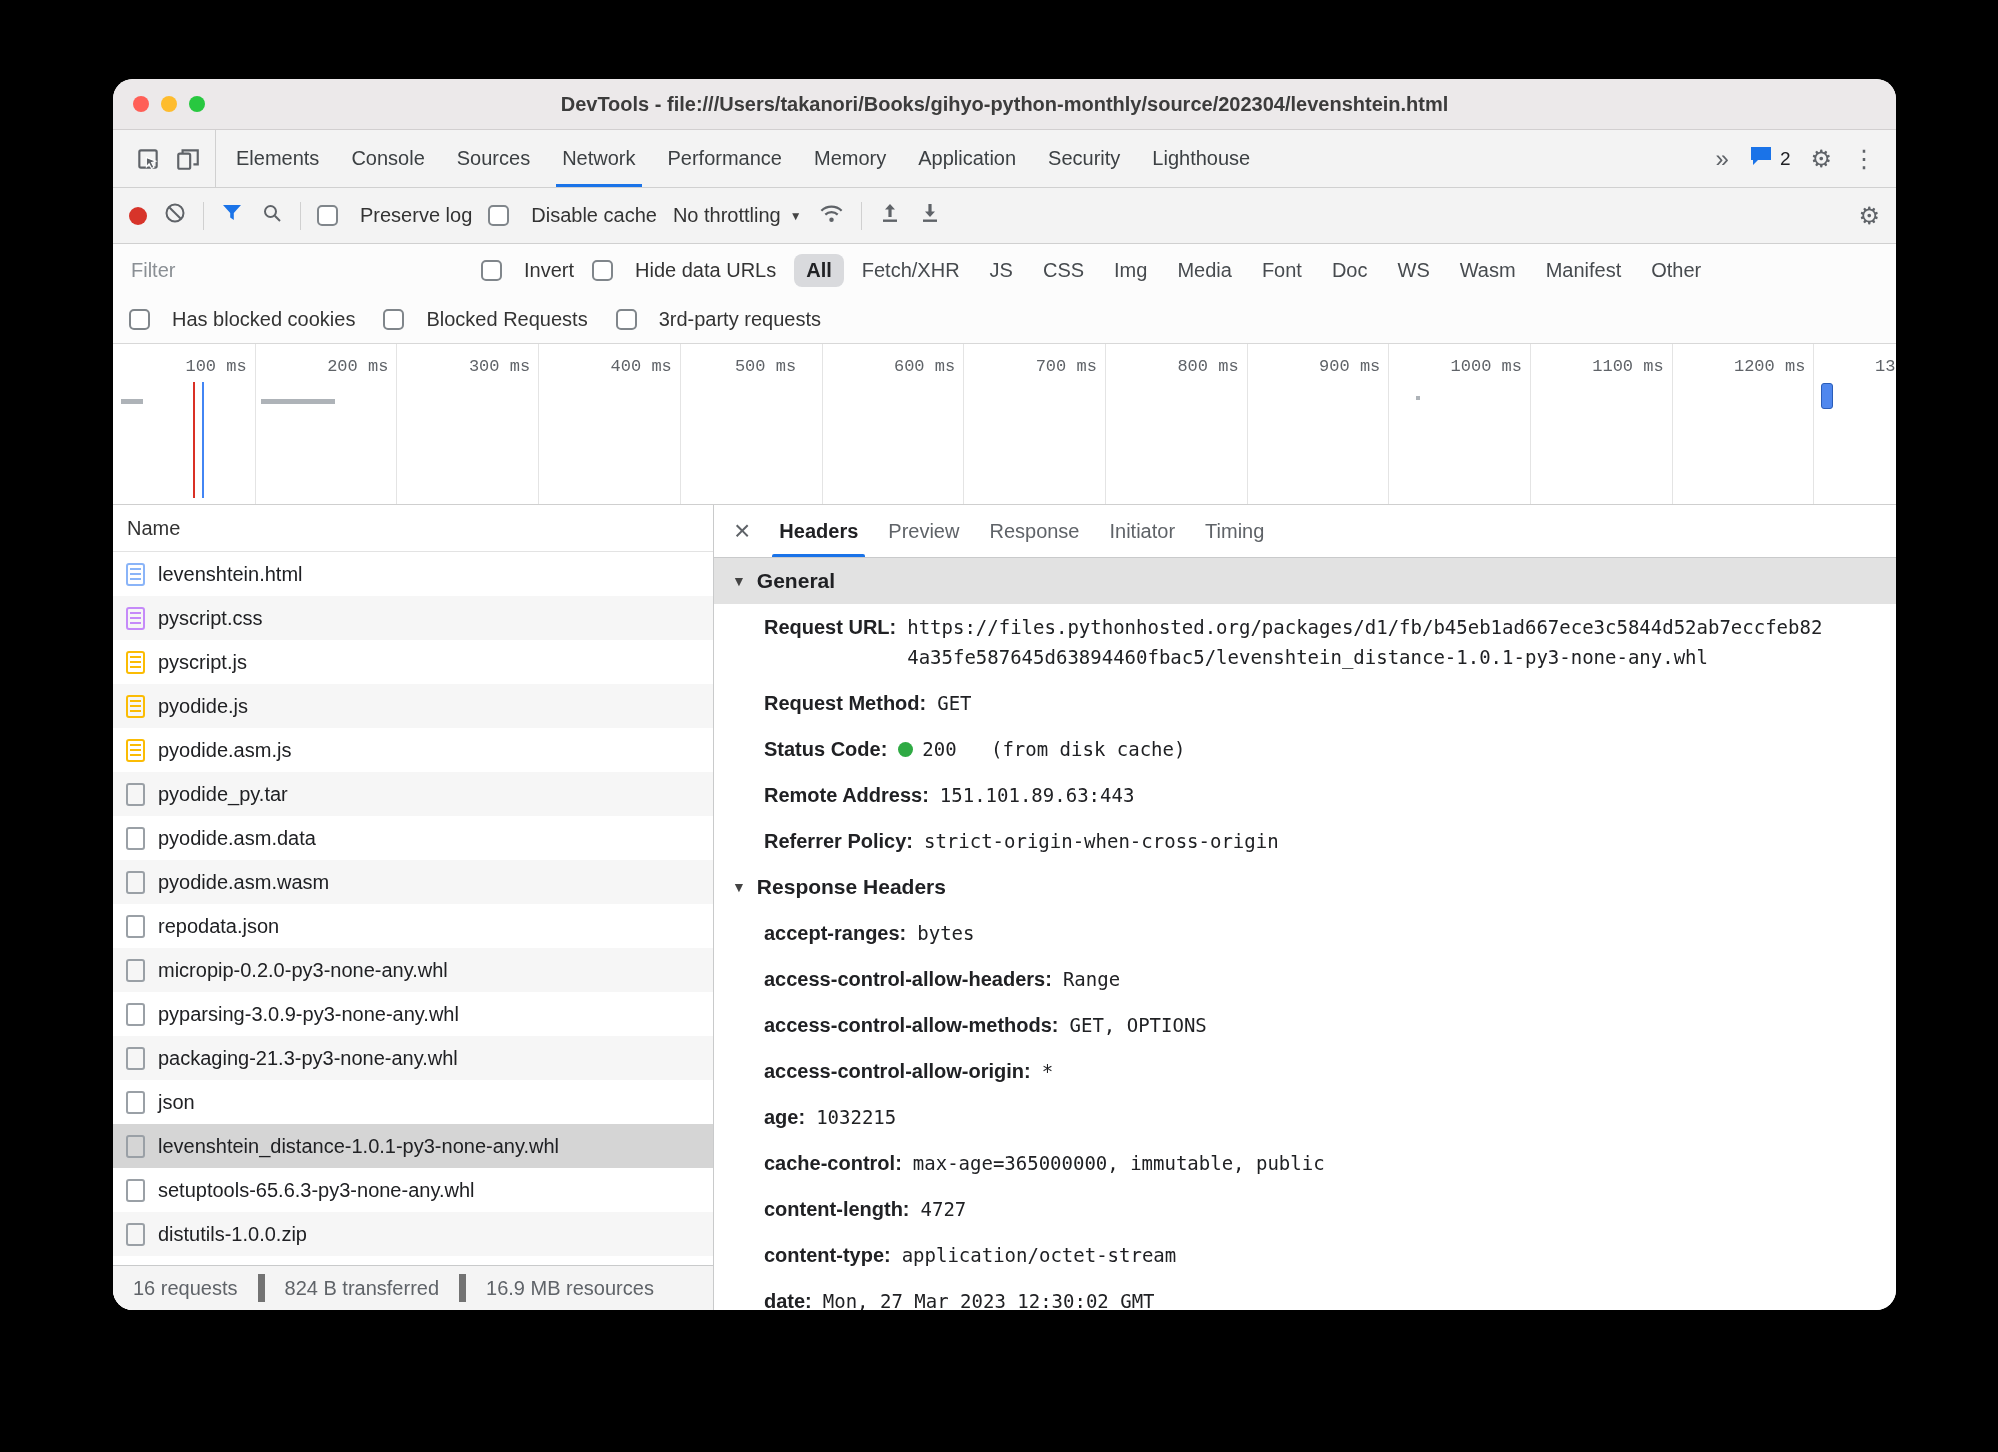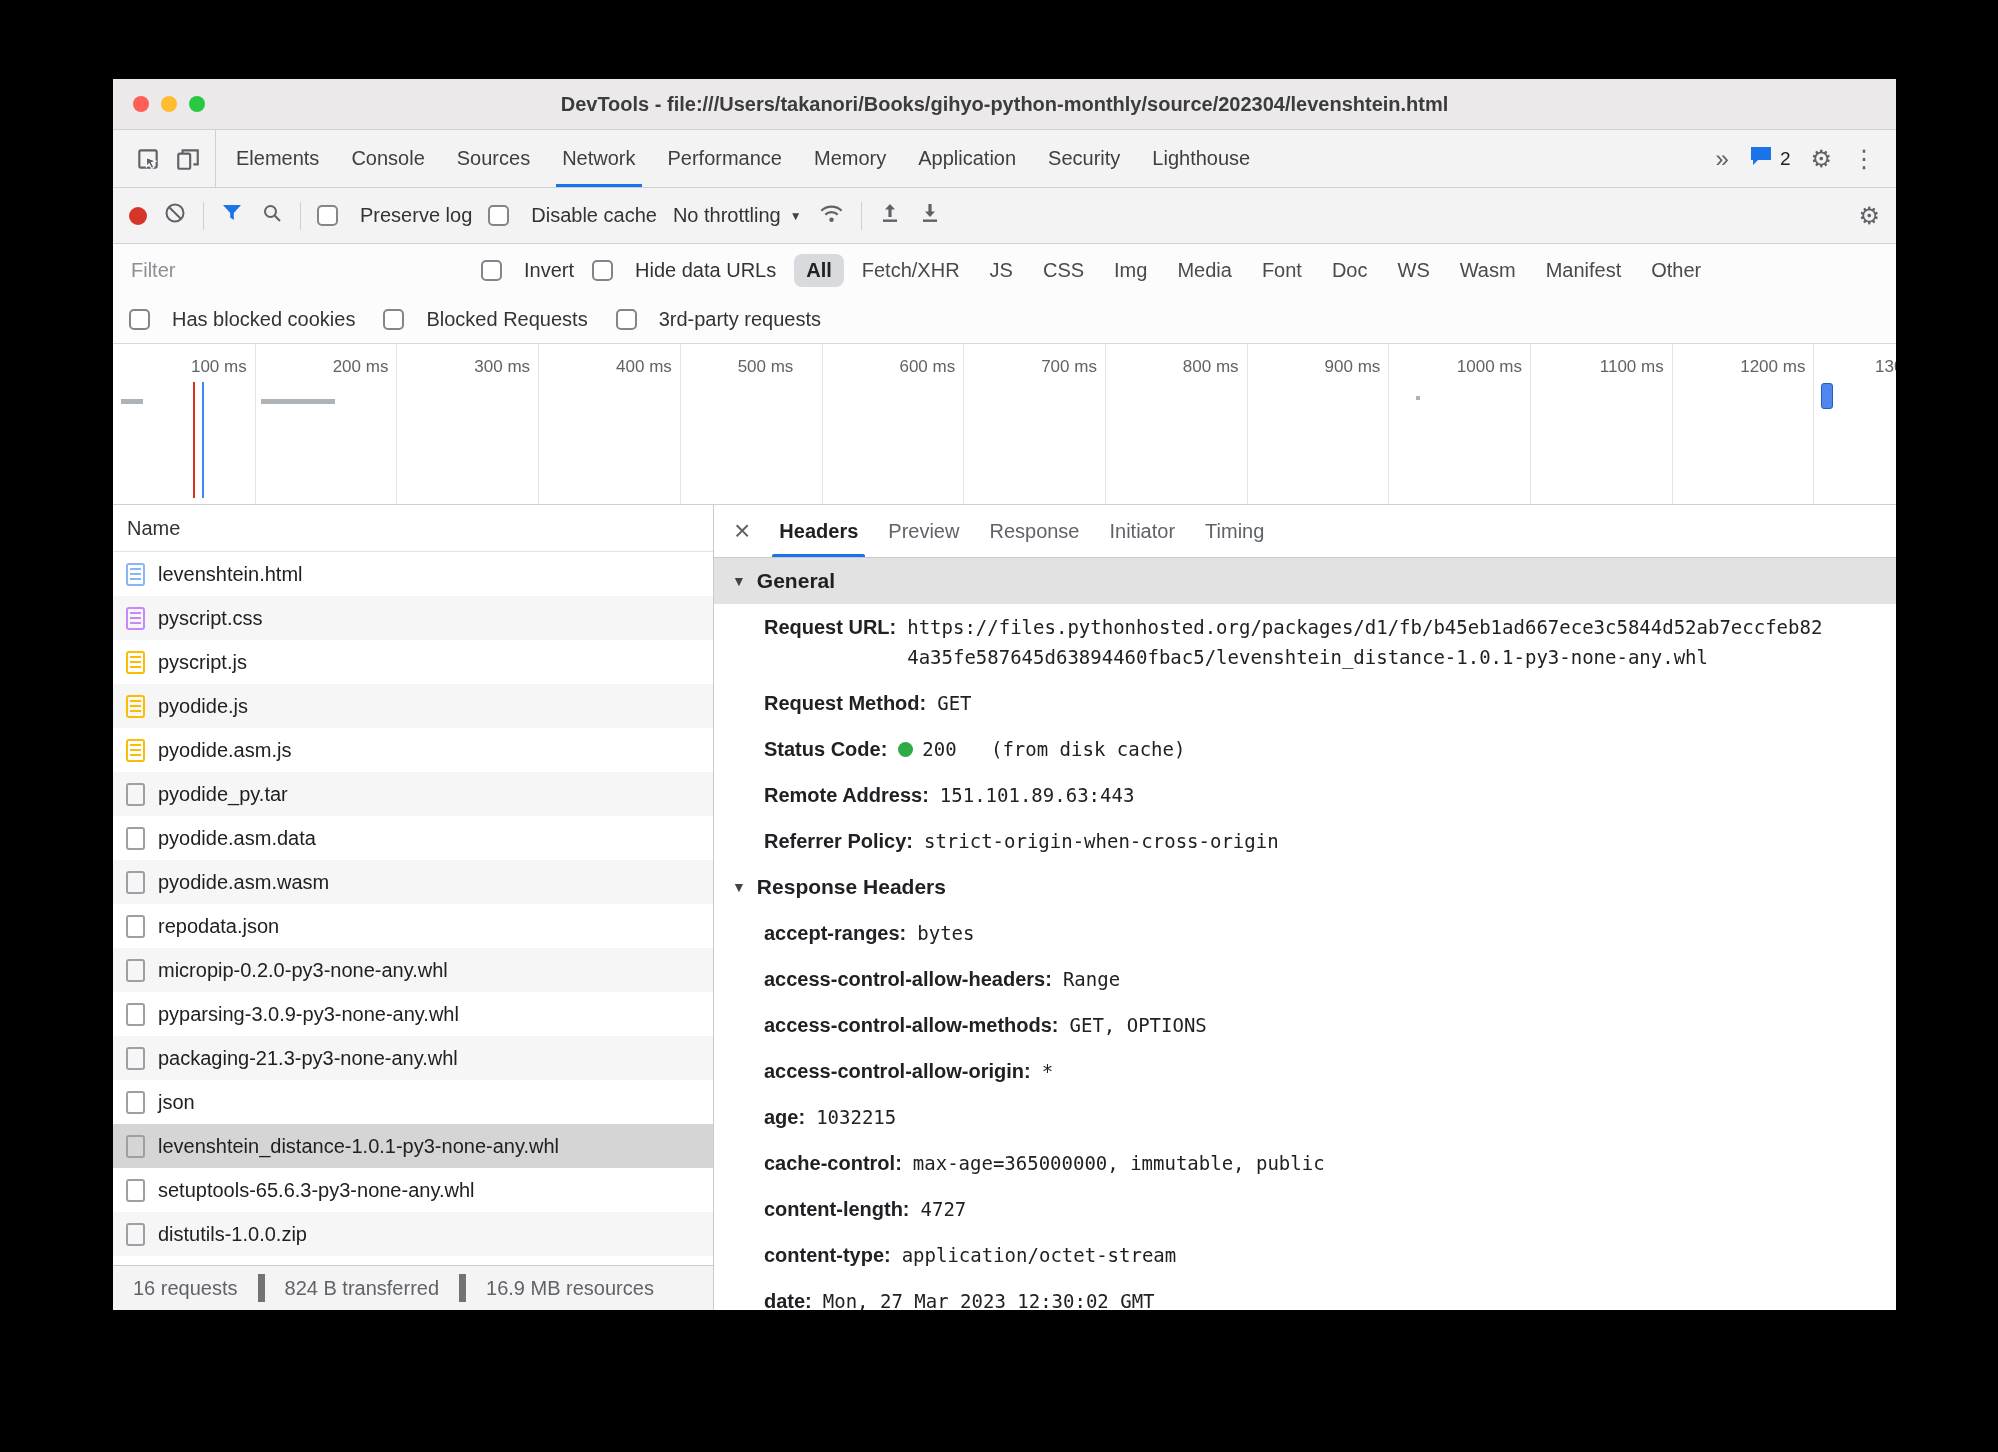--- a/index.html
+++ b/index.html
@@ -1,19 +1,19 @@
 <!DOCTYPE html>
 <html><head>
 <meta charset="utf-8">
 <style>
   html,body{margin:0;padding:0;}
   body{width:1998px;height:1452px;background:#000;position:relative;overflow:hidden;
        font-family:"Liberation Sans",sans-serif;color:#202124;}
   .window{position:absolute;left:113px;top:79px;width:1783px;height:1231px;background:#fff;
-          border-radius:0;overflow:hidden;display:flex;flex-direction:column;
+          border-radius:20px;overflow:hidden;display:flex;flex-direction:column;
           box-shadow:0 30px 90px rgba(0,0,0,.65);}
   
   .titlebar{height:50px;flex:0 0 auto;background:#ece9ea;border-bottom:1px solid #d2cfd0;
             display:flex;align-items:center;position:relative;}
   .lights{position:absolute;left:20px;display:flex;gap:12px;}
   .light{width:16px;height:16px;border-radius:50%;}
   .light.red{background:#ff5f57;}.light.yellow{background:#febc2e;}.light.green{background:#28c840;}
   .title{margin:0 auto;font-weight:bold;font-size:20px;color:#3c3c3c;white-space:nowrap;}
   
   .main-tabs{height:57px;flex:0 0 auto;background:#f3f3f3;border-bottom:1px solid #d0d0d0;
@@ -45,21 +45,21 @@
   .filter-input::placeholder{color:#8a8f94;}
   .pill-list{display:flex;gap:6px;}
   .pill{padding:5px 12px;border-radius:8px;color:#474b4f;white-space:nowrap;}
   .pill.active{background:#d9dadd;color:#202124;font-weight:600;}
   
   .options-row{height:47px;flex:0 0 auto;background:#fcfcfc;border-bottom:1px solid #d8d8d8;
                display:flex;align-items:center;gap:28px;padding:0 16px;font-size:20px;color:#333;}
   
   .timeline{height:160px;flex:0 0 auto;position:relative;background:#fff;border-bottom:1px solid #cfcfcf;overflow:hidden;}
   .tl-grid{position:absolute;top:0;bottom:0;width:1px;background:#e4e4e4;z-index:0;}
-  .tl-tick{position:absolute;top:13px;font-size:17px;color:#5f6368;text-align:right;z-index:1;white-space:nowrap;}
+  .tl-tick{position:absolute;top:13px;font-size:17px;color:#5f6368;text-align:right;z-index:1;white-space:nowrap;font-family:Liberation Mono, monospace;}
   .tl-mark{position:absolute;z-index:2;}
   .m-bar1{left:8px;top:55px;width:22px;height:5px;background:#aeb3b8;}
   .m-bar2{left:148px;top:55px;width:74px;height:5px;background:#aeb3b8;}
   .m-dcl{left:80px;top:38px;bottom:6px;width:2px;background:#d93025;}
   .m-load{left:89px;top:38px;bottom:6px;width:2px;background:#4285f4;}
   .m-dot{left:1303px;top:52px;width:4px;height:4px;background:#aeb3b8;}
   .m-selbar{left:1708px;top:39px;width:12px;height:26px;background:#4f87ee;border:1px solid #2a5db8;border-radius:3px;box-sizing:border-box;}
   
   .split{flex:1;display:flex;min-height:0;}
   .left-pane{width:600px;flex:0 0 auto;border-right:1px solid #c9cacb;display:flex;flex-direction:column;background:#fff;min-width:0;}

